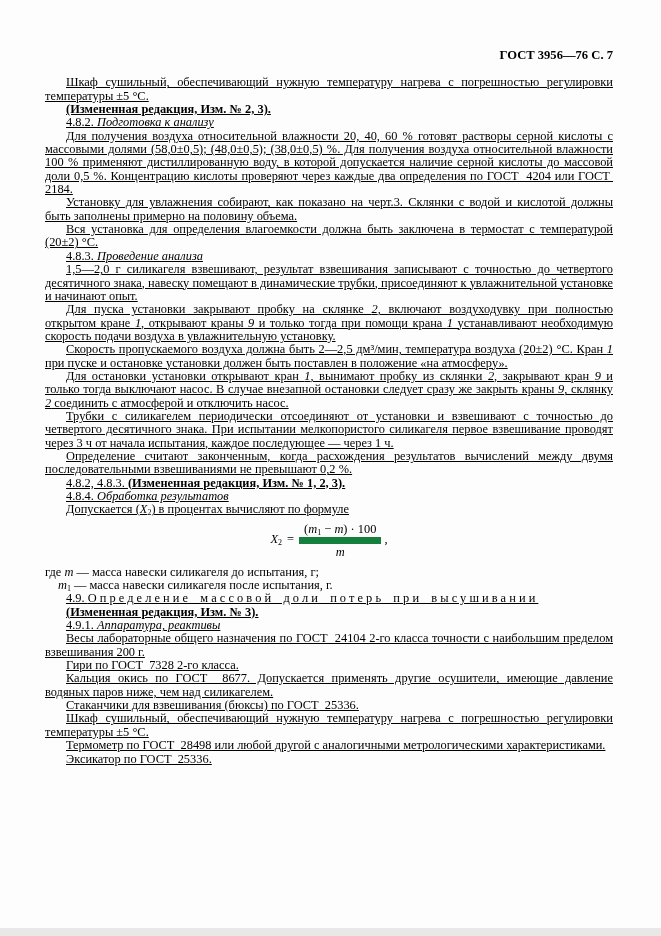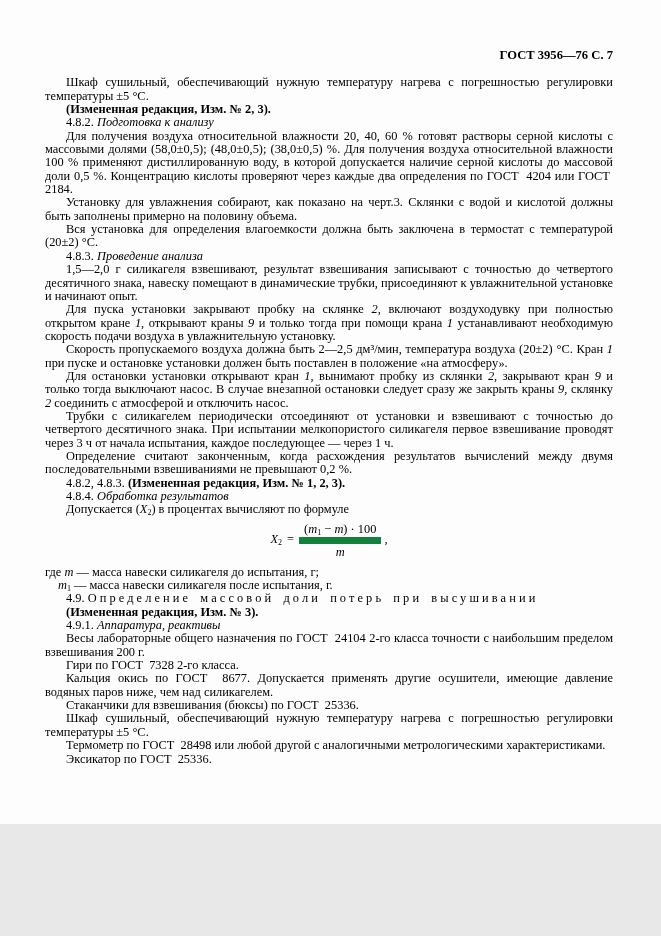--- a/index.html
+++ b/index.html
@@ -1,18 +1,18 @@
 <!DOCTYPE html>
 <html><head>
 <meta charset="utf-8">
 <style>
   html, body { margin: 0; padding: 0; background: #e8e8e8; }
   .page {
     position: relative;
-    width: 661px; height: 824px;
+    width: 661px; height: 928px;
     margin: 0 auto;
     background: #fdfdfd;
     box-sizing: border-box;
     padding: 49px 48px 0 45px;
     overflow: hidden;
     color: #000;
     font-family: "Liberation Serif", "DejaVu Serif", serif;
     font-size: 12.4px;
     line-height: 13.35px;
   }
@@ -20,21 +20,21 @@
     text-align: right;
     font-weight: bold;
     font-size: 12.6px;
     margin-bottom: 14px;
     white-space: nowrap;
   }
   .doc-body p.para {
     margin: 0;
     text-align: justify;
   }
-  .para.ind { text-indent: 21px; }
+  .para.ind { text-indent: 21px; text-decoration: underline; }
   .para.hang { padding-left: 13px; }
   .b { font-weight: bold; }
   .i { font-style: italic; }
   .sub { font-size: 8px; vertical-align: -2px; line-height: 0; }
   .sp { letter-spacing: 3.1px; word-spacing: 3px; }
   .formula {
     text-align: center;
     margin: 5px 0 7px 0;
   }
   .formula .eq { padding: 0 5px; }

